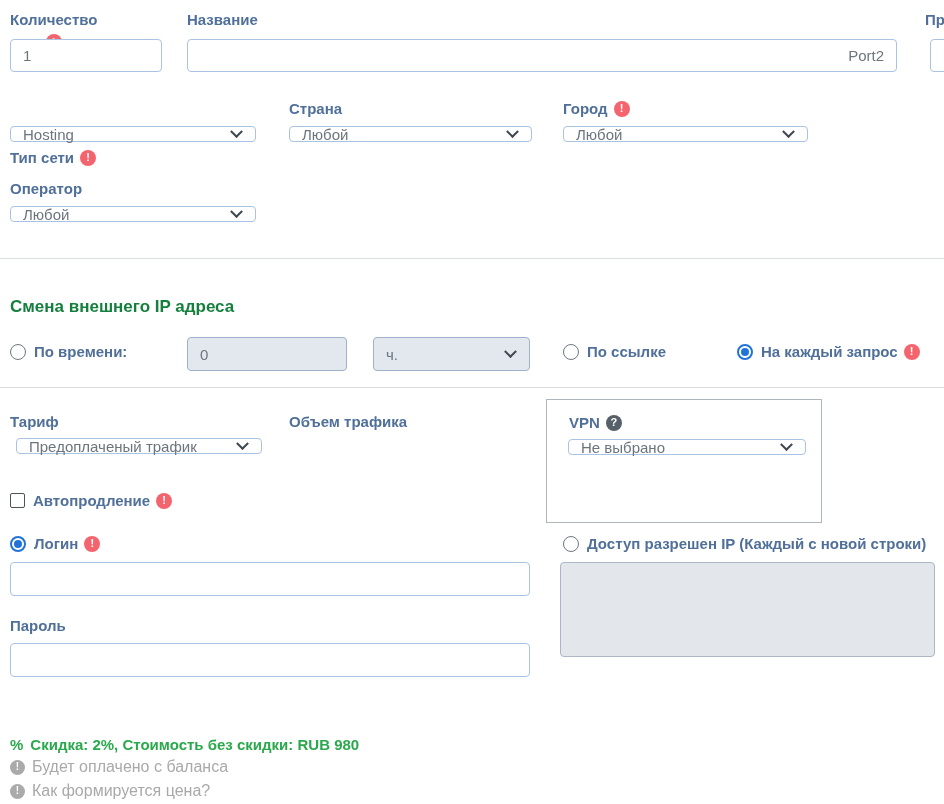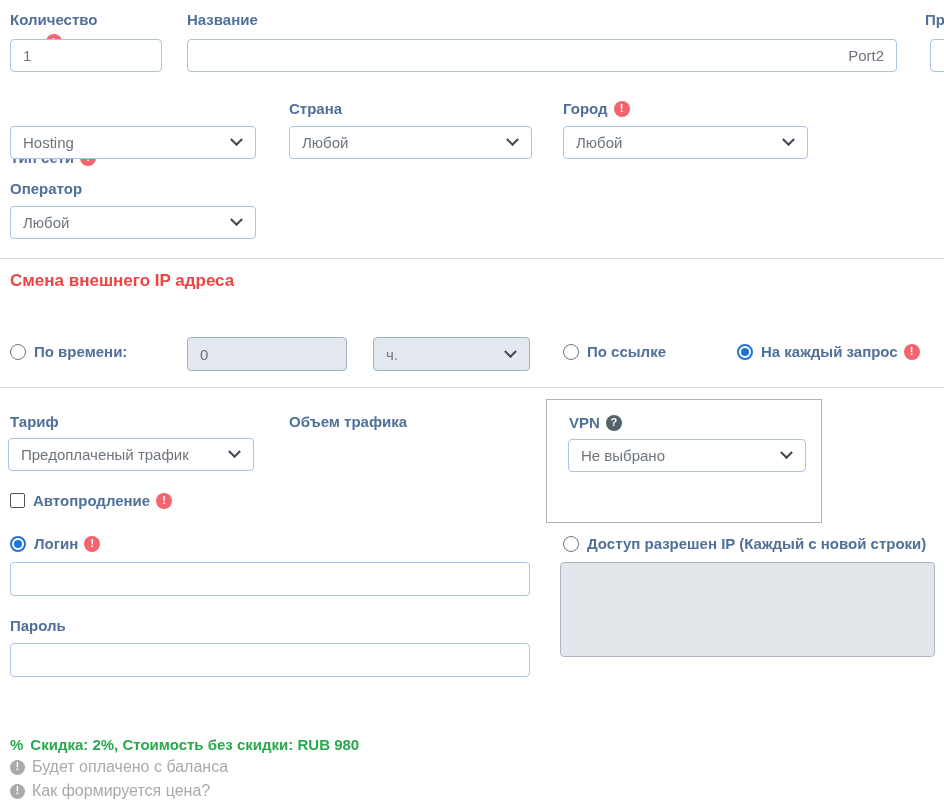--- a/index.html
+++ b/index.html
@@ -7,39 +7,39 @@
   body { font-family: "Liberation Sans", sans-serif; }
   #stage {
     position: relative; width: 944px; height: 804px;
     background:#fff; overflow: hidden;
   }
   .abs { position:absolute; }
   .lbl {
     font-size:15px; font-weight:700; color:#50709a;
     display:inline-flex; align-items:center; gap:6px; white-space:nowrap;
   }
-  .heading { font-size:17px; font-weight:700; color:#ef4444; }
+  .heading { font-size:17px; font-weight:700; color:#15803d;margin-top:26px; }
   .circ {
     display:inline-flex; align-items:center; justify-content:center;
     width:16px; height:16px; border-radius:50%;
     color:#fff; font-size:11px; font-weight:700; line-height:1; flex:0 0 auto;
   }
   .circ.red { background:#f4646e; }
   .circ.dark { background:#566069; }
   .circ.gray { width:15px; height:15px; background:#aaaaaa; font-size:10px; }
   .txtinput {
     height:33px; border:1px solid #a9c3e3; border-radius:4px;
     padding:0 12px; font-size:15px; color:#6c757d; background:#fff; width:100%;
     font-family:"Liberation Sans", sans-serif; outline:none;
   }
   .txtinput:disabled, .txtinput.disabled {
     background:#e3e8ee; border-color:#9fb2ca; color:#6c757d;
   }
   .selectbox {
-    height:33px; border:1px solid #a9c3e3; border-radius:4px;
+    height:16px; border:1px solid #a9c3e3; border-radius:4px;
     padding:0 14px 0 12px; font-size:15px; color:#6c757d; background:#fff;
     display:flex; align-items:center; justify-content:space-between; cursor:pointer;
   }
   .selectbox.disabled { background:#e3e8ee; border-color:#9fb2ca; }
   .chev {
     width:9px; height:9px; border-right:2px solid #3f4750; border-bottom:2px solid #3f4750;
     transform: rotate(45deg) translate(-2px,-2px); flex:0 0 auto;
   }
   .divider { position:absolute; left:0; width:944px; border-top:1px solid #d9dce1; }
   .radiorow { display:inline-flex; align-items:center; gap:8px; cursor:pointer; }
@@ -152,21 +152,21 @@
       <span>На каждый запрос</span>
       <span class="circ red">!</span>
     </span>
   </div>
 
   <div class="divider" style="top:387px;"></div>
 
   <div class="abs lbl" style="left:10px; top:413px;">
     <span>Тариф</span>
   </div>
-  <div class="abs selectbox" style="left:8px; top:438px; width:246px;">
+  <div class="abs selectbox" style="left:16px; top:438px; width:246px;">
     <span>Предоплаченый трафик</span>
     <span class="chev"></span>
   </div>
 
   <div class="abs lbl" style="left:289px; top:413px;">
     <span>Объем трафика</span>
   </div>
 
   <div class="abs vpnbox" style="left:546px; top:399px; width:276px; height:124px;">
     <div class="lbl" style="position:absolute; left:22px; top:14px;">

